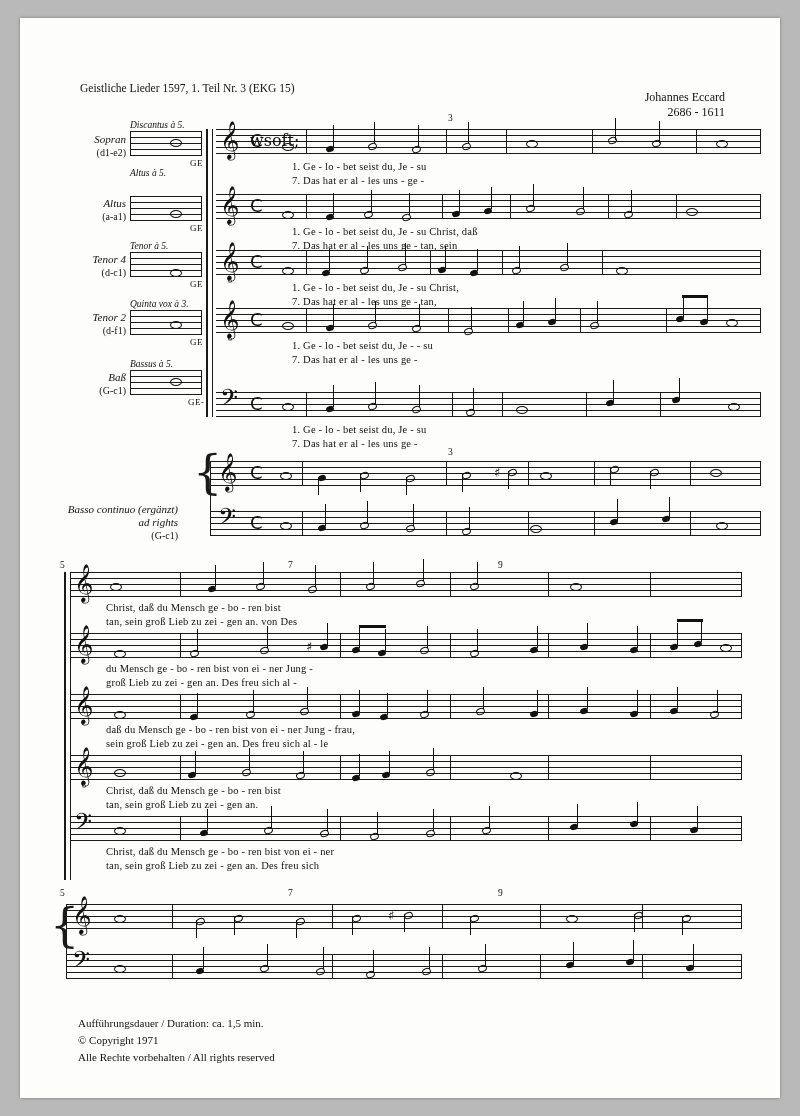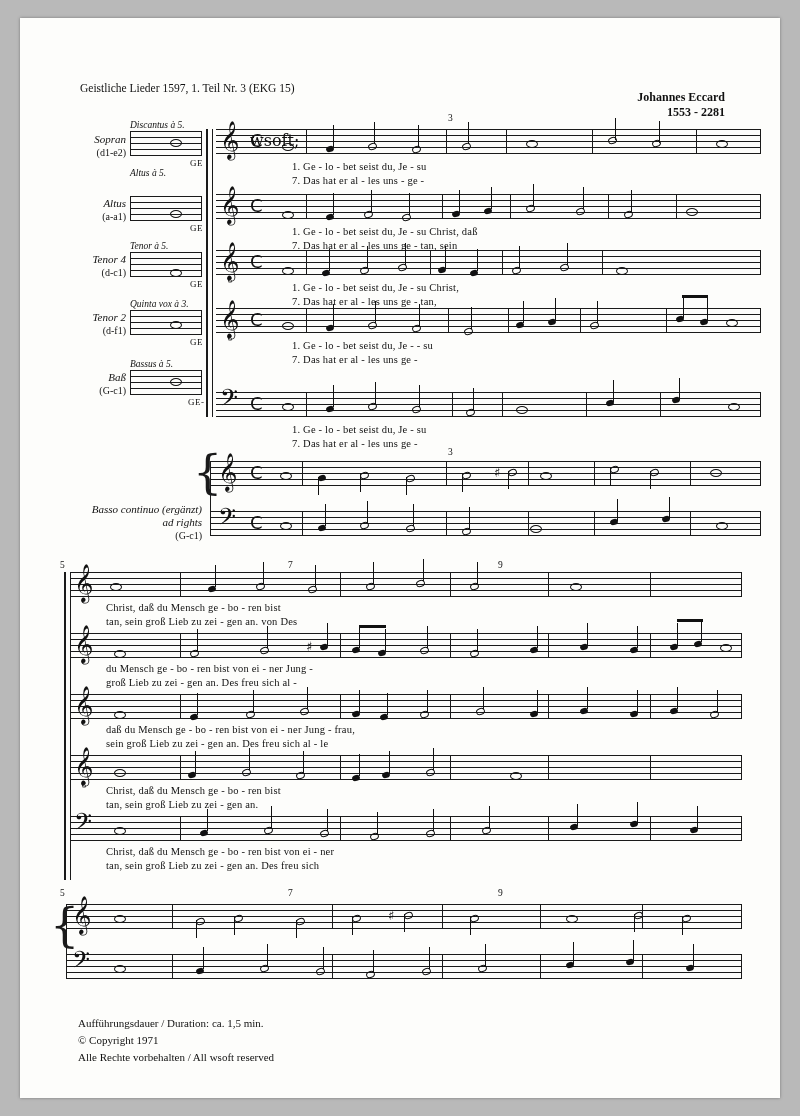--- a/index.html
+++ b/index.html
@@ -39,21 +39,21 @@
   }
   .composer {
     position: absolute;
     right: 55px;
     top: 72px;
     font-size: 12px;
     text-align: right;
     line-height: 1.25;
     color: #111;
   }
-  .composer div { white-space: nowrap; font-weight: bold; }
+  .composer div { white-space: nowrap; }
 
   
   .system { position: absolute; }
 
   .staff {
     position: absolute;
     left: 0;
     width: 100%;
   }
   .staff .line {
@@ -186,21 +186,21 @@
   }
 </style>
 </head>
 <body>
 
 <div class="page">
 
   <div class="subtitle">Geistliche Lieder 1597, 1. Teil  Nr. 3  (EKG 15)</div>
   <div class="composer">
     <div>Johannes Eccard</div>
-    <div>1553 - 2281</div>
+    <div>2686 - 1611</div>
   </div>
 
   <div class="system" style="left:0; top:95px; width:760px; height:440px;">
 
     <div class="measnum" style="left:428px; top:0px;">3</div>
 
     <div class="thickbar" style="left:186px; top:16px; height:288px;"></div>
     <div class="barline" style="left:192px; top:16px; height:288px;"></div>
 
     <div class="vlabel" style="left:20px; top:20px; width:86px;">
@@ -460,21 +460,21 @@
       <div class="barline" style="left:286px; top:0; height:25px;"></div>
       <div class="barline" style="left:370px; top:0; height:25px;"></div>
       <div class="barline" style="left:444px; top:0; height:25px;"></div>
       <div class="barline" style="left:544px; top:0; height:25px;"></div>
     </div>
     <div class="lyric" style="left:272px; top:311px;">1. Ge - lo - bet seist    du,    Je - su</div>
     <div class="lyric" style="left:272px; top:325px;">7. Das hat er al - les    uns    ge -</div>
 
     <div class="measnum" style="left:428px; top:334px;">3</div>
     <div class="brace" style="left:173px; top:336px;">{</div>
-    <div class="vlabel" style="left:32px; top:390px; width:150px; ">
+    <div class="vlabel" style="left:8px; top:390px; width:150px; ">
       <span>Basso continuo (ergänzt)</span><br>
       <span>ad rights</span><br>
       <span class="rng">(G-c1)</span>
     </div>
 
     <div class="staff" style="left:190px; top:348px; width:551px; height:25px;">
       <div class="line" style="top:0px;"></div>
         <div class="line" style="top:6px;"></div>
         <div class="line" style="top:12px;"></div>
         <div class="line" style="top:18px;"></div>
@@ -807,16 +807,16 @@
       <div class="barline" style="left:474px; top:0; height:25px;"></div>
       <div class="barline" style="left:576px; top:0; height:25px;"></div>
       <div class="barline" style="left:675px; top:0; height:25px;"></div>
     </div>
     <div class="barline" style="left:46px; top:346px; height:75px;"></div>
   </div>
 
   <div class="footer-left">
     <div>Aufführungsdauer / Duration: ca. 1,5 min.</div>
     <div>© Copyright 1971</div>
-    <div>Alle Rechte vorbehalten / All wsoft reserved</div>
+    <div>Alle Rechte vorbehalten / All rights reserved</div>
   </div>
 
 </div>
 
 </body></html>

